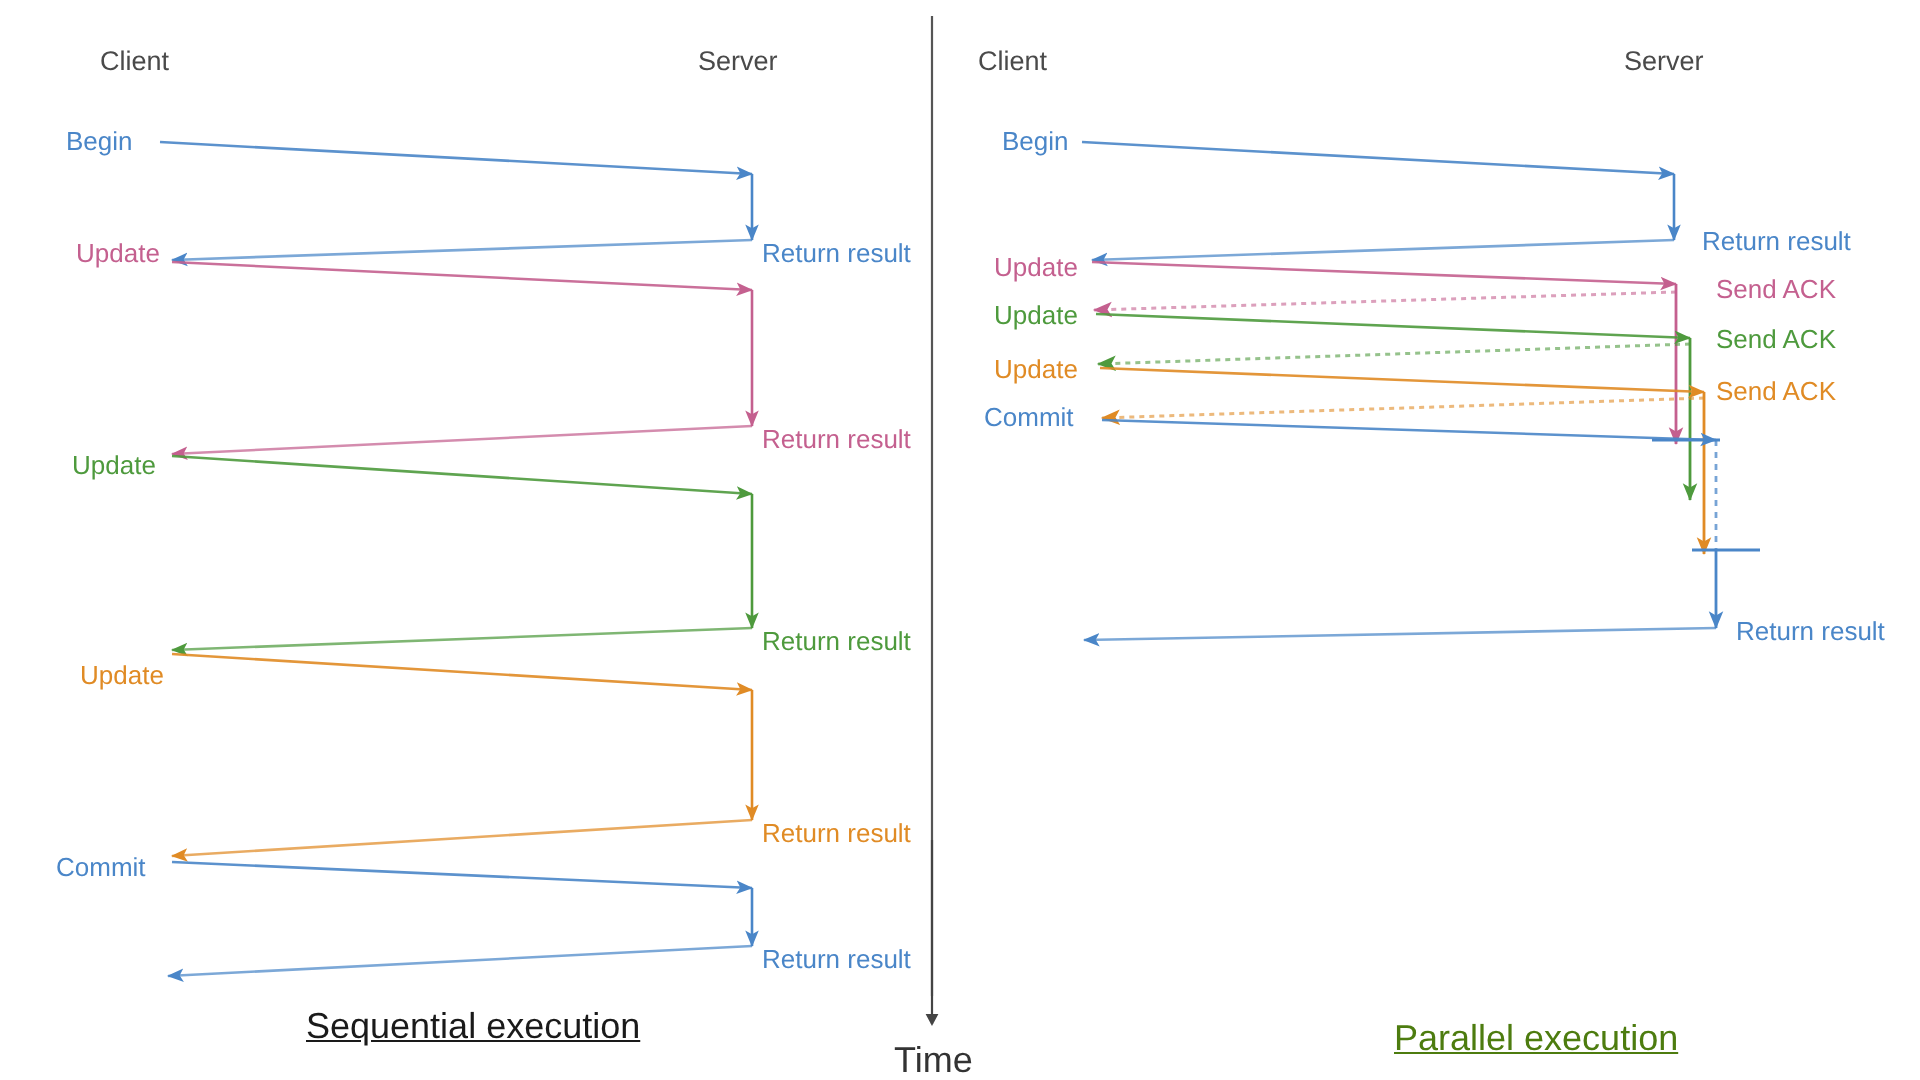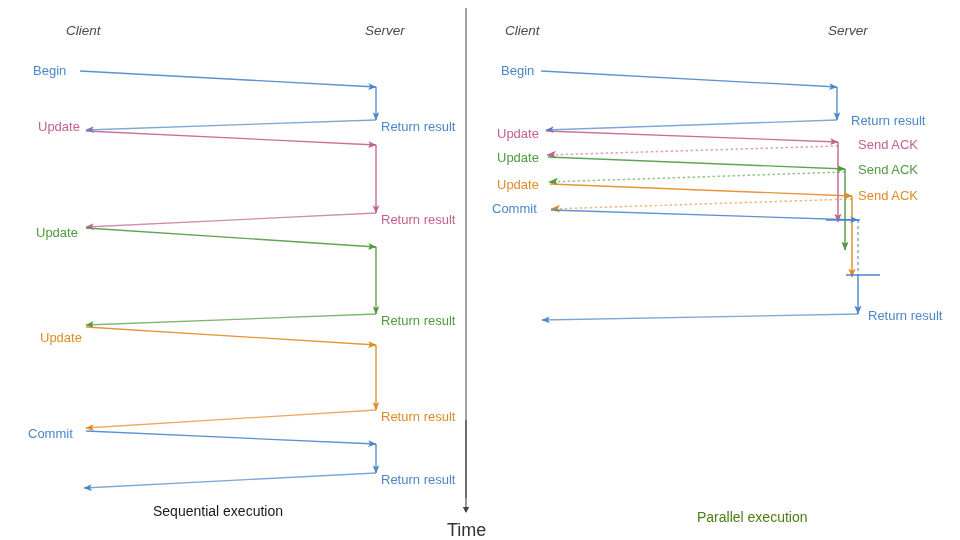--- a/index.html
+++ b/index.html
@@ -5,22 +5,22 @@
   html,body{margin:0;padding:0;}
   body{
     width:960px;height:540px;
     background:#ffffff;
     font-family:"Liberation Sans", sans-serif;
     overflow:hidden;
   }
   #stage{position:relative;width:960px;height:540px;}
   svg.layer{position:absolute;left:0;top:0;width:960px;height:540px;}
   .lbl{position:absolute;font-size:13px;white-space:nowrap;line-height:1;}
-  .actor{position:absolute;font-size:13.5px;font-style:italic;color:#4a4a4a;white-space:nowrap;margin-left:16px;}
-  .caption{position:absolute;font-size:14px;color:#1a1a1a;white-space:nowrap;}
+  .actor{position:absolute;font-size:13.5px;color:#4a4a4a;white-space:nowrap;}
+  .caption{position:absolute;font-size:18px;color:#1a1a1a;white-space:nowrap;text-decoration:underline;}
   .timelbl{position:absolute;font-size:18px;color:#333;white-space:nowrap;}
 </style>
 </head>
 <body>
 
 <div id="stage">
   <svg class="layer" id="vector-layer" viewBox="0 0 960 540" xmlns="http://www.w3.org/2000/svg">
       <defs>
         <marker id="ah-blue" markerWidth="7" markerHeight="7" refX="6" refY="3" orient="auto" markerUnits="strokeWidth">
           <path d="M0,0.4 L6.4,3 L0,5.6 L1.5,3 Z" fill="#4a86c8"></path>

